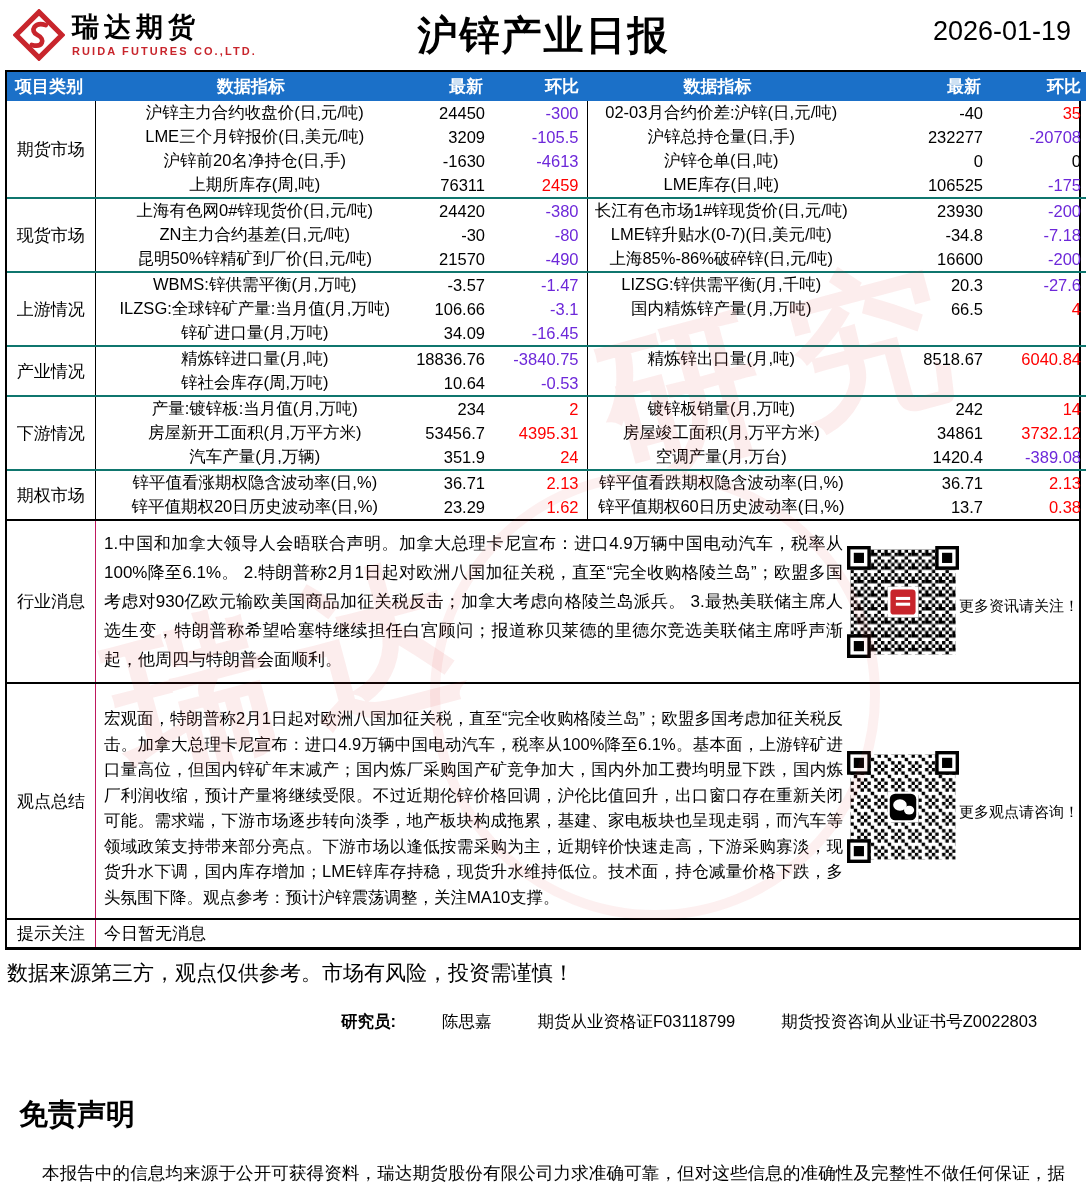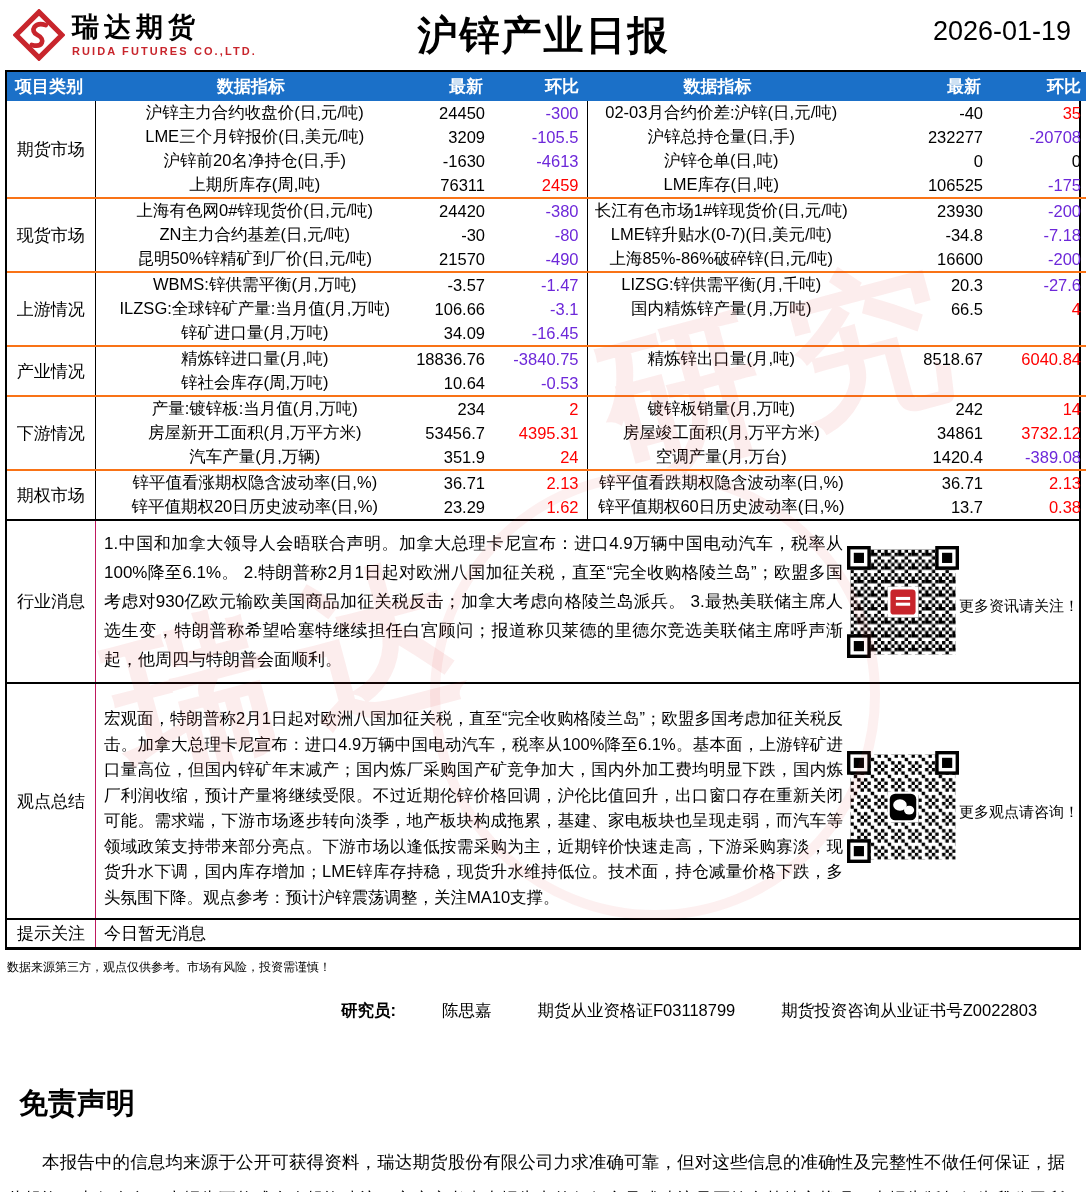--- a/index.html
+++ b/index.html
@@ -25,41 +25,41 @@
   th.h-cat{text-align:left;padding-left:8px}
   th.h-ind{text-align:center}
   th.h-num{text-align:right;padding-right:14px}
   th.h-chg{text-align:right;padding-right:8px}
   tbody td{height:24px;font-size:16.5px;padding:0;white-space:nowrap;overflow:hidden}
   td.cat{text-align:center;border-right:1px solid #000;font-size:17px}
   td.lbl{padding-left:7px;text-align:center}
   td.rl{border-left:1px solid #000}
   td.num{text-align:right;padding-right:12px}
   td.chg{text-align:right;padding-right:8px}
-  tr.sec td{border-top:2px solid #f97316}
+  tr.sec td{border-top:2px solid #0f766e}
   .pos{color:#fe0000}.neg{color:#6d28d9}.zero{color:#000}
 
   
   .bigrow{display:flex;border-top:2px solid #000}
   .cat2{flex:0 0 88px;border-right:1px solid #be185d;display:flex;align-items:center;justify-content:center;font-size:17px}
   .bigtext{flex:1;display:flex;align-items:center;padding:8px 4px 8px 8px}
   .bigtext span{font-size:17px;line-height:29px;text-align:justify}
   .qrcol{flex:0 0 168px;display:flex;flex-direction:row;align-items:center}
   .news{min-height:152px}
   .news .qrcol{justify-content:center}
   .sum{min-height:210px}
   .sum .qrcol{justify-content:flex-start;padding-top:12px}
   .sum .bigtext{align-items:flex-start;padding-top:22px}
   .sum .bigtext span{font-size:16.5px;line-height:25.5px}
   .qrcap{font-size:15px;margin-top:10px;white-space:nowrap}
   .noticerow{display:flex;border-top:2px solid #000;height:27px;align-items:center}
   .noticetext{padding-left:8px;font-size:17px}
 
   
-  .note{font-size:12px;margin:9px 2px 0}
+  .note{font-size:21px;margin:9px 2px 0}
   .researcher{display:flex;gap:46px;margin-top:24px;padding-left:336px;font-size:16.5px;white-space:nowrap}
   .rlabel{font-weight:700}
   .disc-title{font-size:29px;font-weight:800;margin:62px 0 0 14px}
   .disc-text{font-size:17.5px;line-height:37px;text-indent:2em;margin:20px 16px 0 2px;text-align:justify}
 
   
   .wm{position:absolute;color:rgba(225,60,60,0.09);font-weight:700;transform:rotate(-15deg);
       pointer-events:none;white-space:nowrap;z-index:2;letter-spacing:30px}
   .wm1{left:600px;top:260px;font-size:160px}
   .wm2{left:110px;top:560px;font-size:160px}

